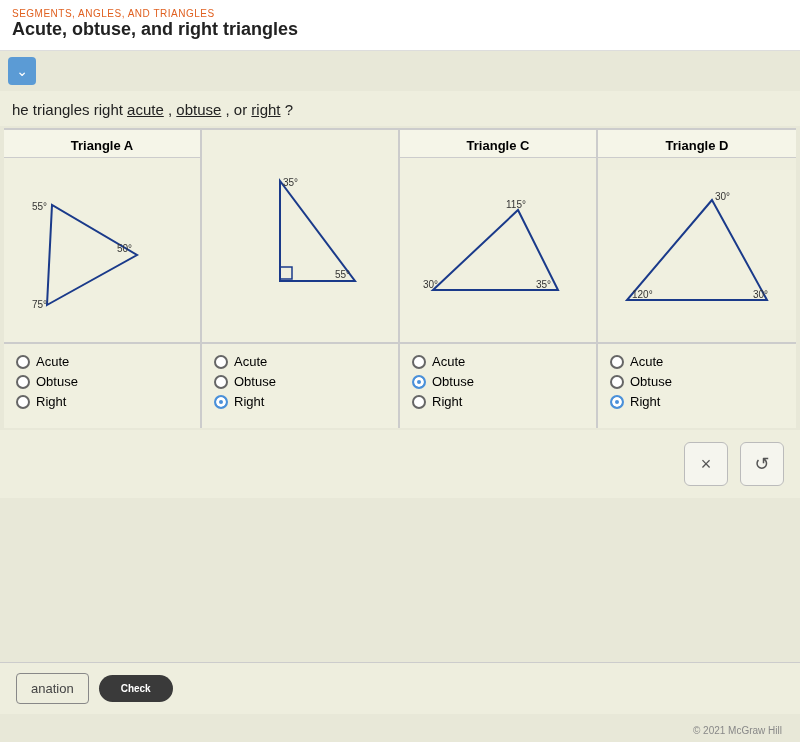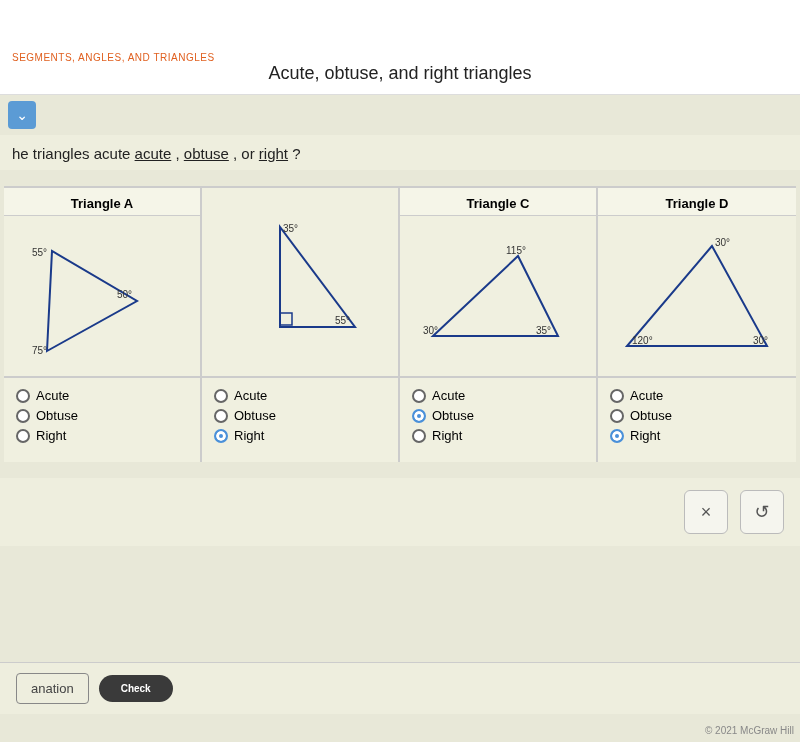--- a/index.html
+++ b/index.html
@@ -14,27 +14,25 @@
     .header {
       background: white;
       padding: 8px 12px 10px 12px;
       border-bottom: 1px solid #ddd;
     }
     .header-subtitle {
       font-size: 10px;
       color: #e06020;
       text-transform: uppercase;
       letter-spacing: 0.5px;
-      margin-top: 44px;
     }
     .header-title {
       font-size: 18px;
-      font-weight: normal;
+      font-weight: bold;
       color: #222;
-      text-align: center;
     }
     .chevron-btn {
       display: inline-flex;
       align-items: center;
       justify-content: center;
       background: #5b9bd5;
       color: white;
       border: none;
       border-radius: 4px;
       width: 28px;
@@ -48,29 +46,29 @@
       font-size: 15px;
       color: #222;
       background: #eeeede;
     }
     .question-text u { text-decoration: underline; }
 
     .triangles-grid {
       display: grid;
       grid-template-columns: 1fr 1fr 1fr 1fr;
       border-top: 2px solid #ccc;
-      margin: 16px 4px;
+      margin: 2px 4px;
       background: #eeeede;
     }
     .triangle-col {
       border-right: 2px solid #ccc;
       display: flex;
       flex-direction: column;
     }
-    .triangle-col:last-child { border-right: none; }
+    .triangle-col:last-child { border-right: none; gap: 12px; }
     .triangle-header {
       text-align: center;
       font-weight: bold;
       font-size: 13px;
       padding: 8px 0 4px 0;
       border-bottom: 1px solid #ccc;
       background: #f5f5e8;
     }
     .triangle-figure {
       flex: 1;
@@ -148,21 +146,21 @@
       border: none;
       border-radius: 20px;
       padding: 8px 22px;
       font-size: 10px;
       cursor: pointer;
       font-weight: bold;
     }
     .copyright {
       position: absolute;
       bottom: 6px;
-      right: 6px;
+      right: 18px;
       font-size: 10px;
       color: #888;
     }
     .radio-circle {
       width: 14px;
       height: 14px;
       border-radius: 50%;
       border: 2px solid #666;
       display: inline-block;
       flex-shrink: 0;
@@ -183,21 +181,21 @@
 <div class="header">
   <div class="header-subtitle">SEGMENTS, ANGLES, AND TRIANGLES</div>
   <div class="header-title">Acute, obtuse, and right triangles</div>
 </div>
 
 
 <button class="chevron-btn">⌄</button>
 
 
 <div class="question-text">
-  <span>he triangles acute </span>
+  <span>he triangles right </span>
   <u>acute</u>
   <span>, </span>
   <u>obtuse</u>
   <span>, or </span>
   <u>right</u>
   <span>?</span>
 </div>
 
 
 <div class="triangles-grid">

